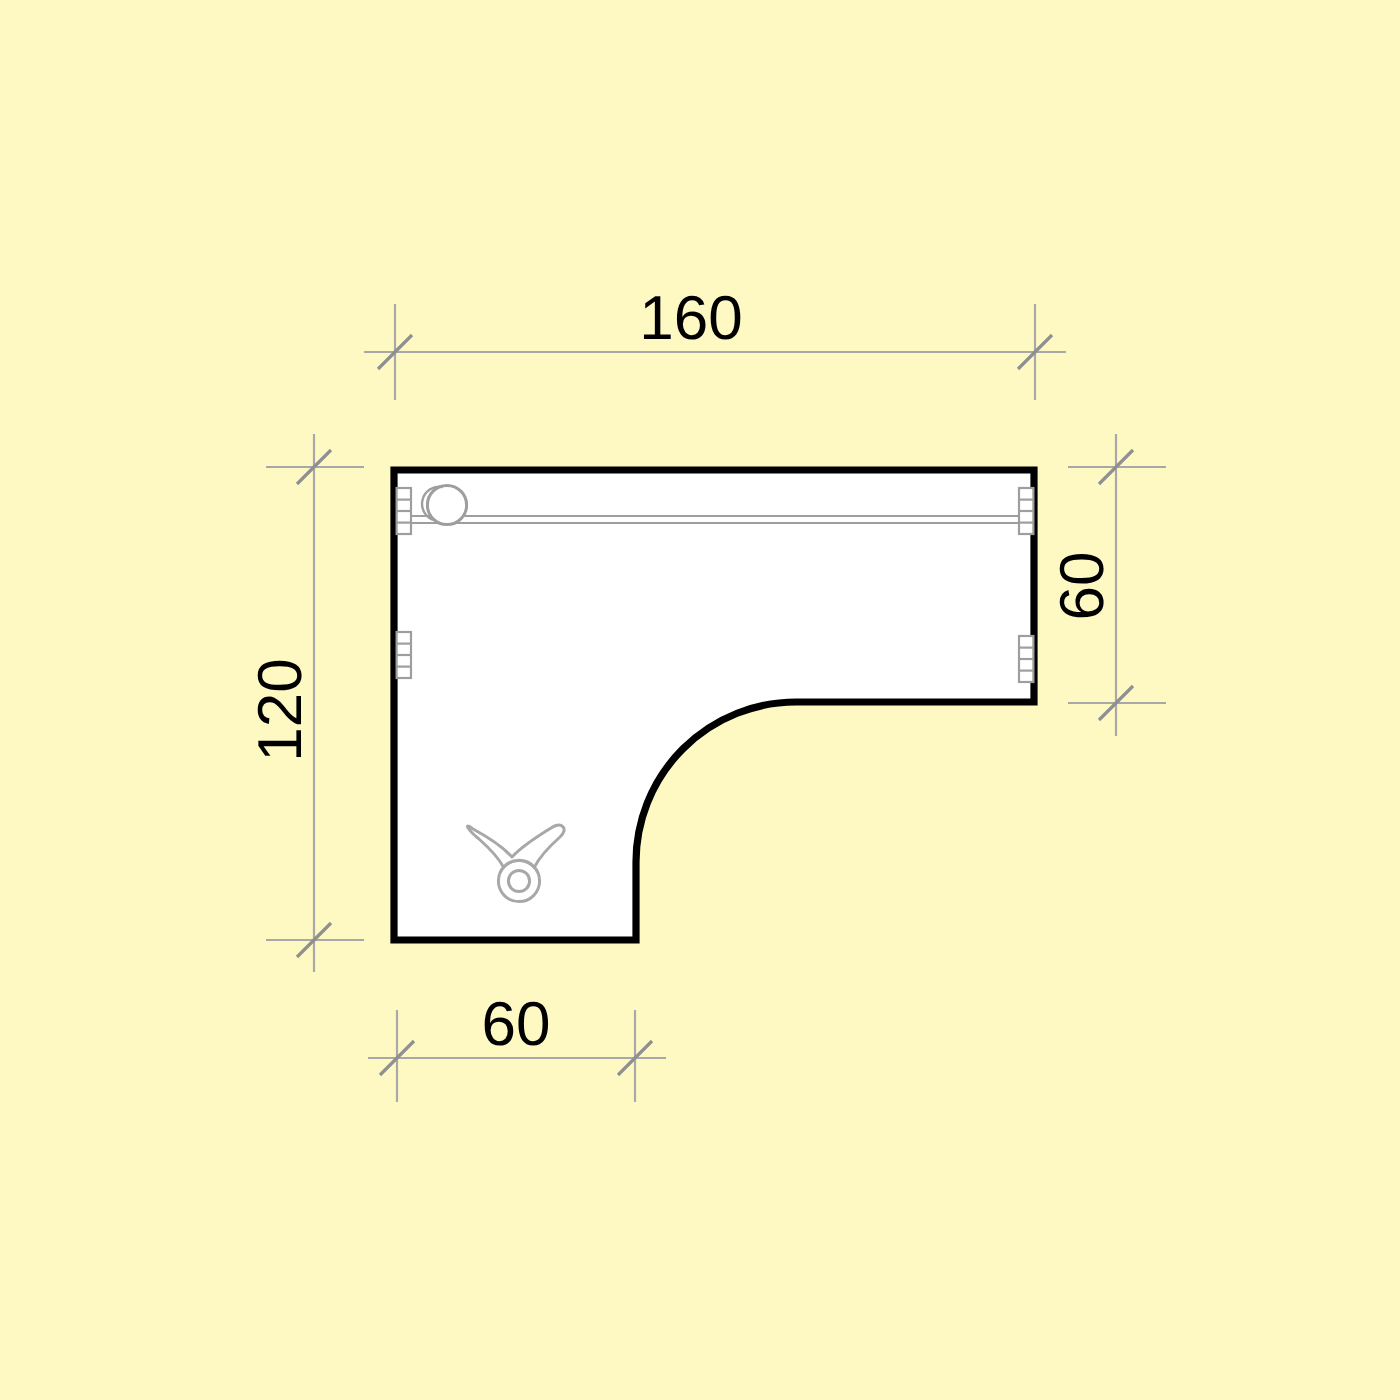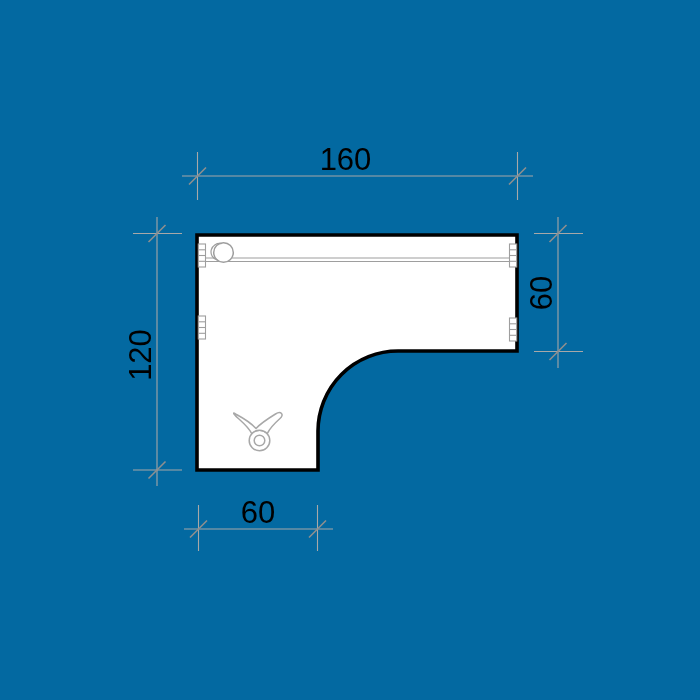--- a/index.html
+++ b/index.html
@@ -4,21 +4,21 @@
 <style>
   html, body {
     margin: 0;
     padding: 0;
     background: #ffffff;
   }
   .stage {
     position: relative;
     width: 700px;
     height: 700px;
-    background: #0369a1;
+    background: #fef9c3;
     overflow: hidden;
     font-family: "Liberation Sans", sans-serif;
   }
   .stage svg {
     position: absolute;
     left: 0;
     top: 0;
   }
   .dim-label {
     position: absolute;

